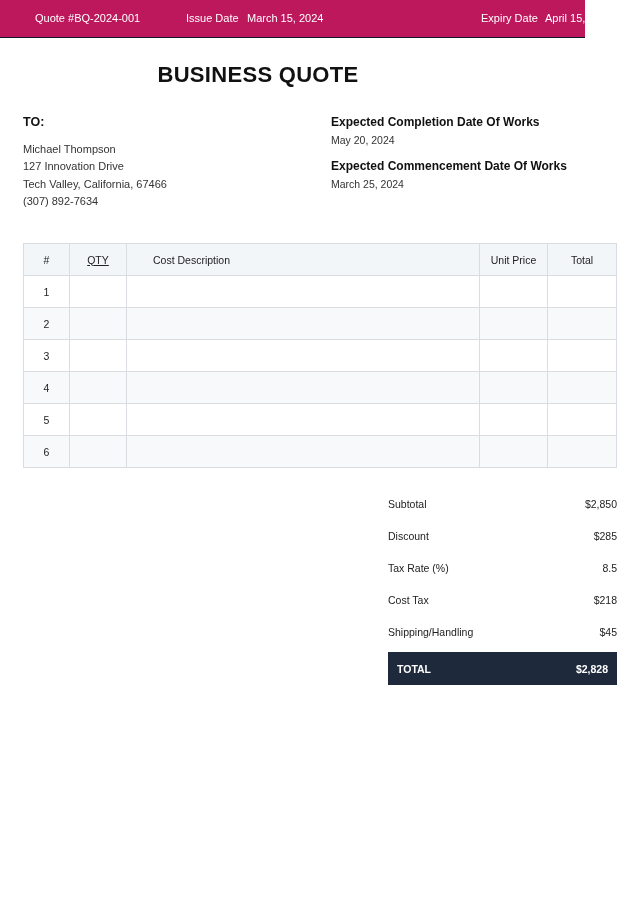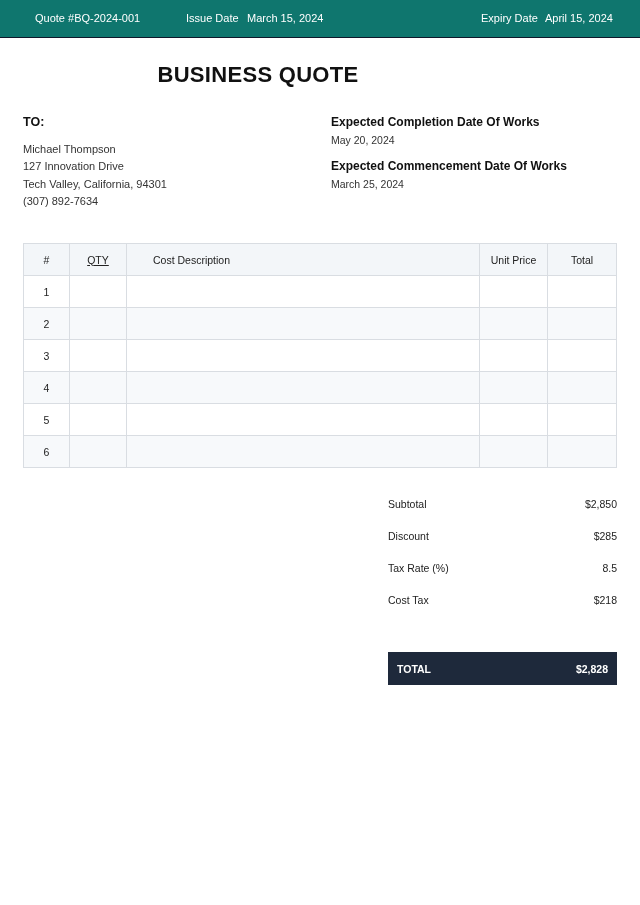--- a/index.html
+++ b/index.html
@@ -1,21 +1,21 @@
 <!DOCTYPE html>
 <html><head>
 <meta charset="utf-8">
 <style>
   * { box-sizing: border-box; margin: 0; padding: 0; }
   html, body { width: 640px; height: 905px; background: #ffffff; }
   body { font-family: "Liberation Sans", "DejaVu Sans", sans-serif; color: #1f2329; position: relative; overflow: hidden; }
 
   .topbar {
-    position: absolute; left: 0; top: 0; width: 640px; height: 38px;
-    background: #0f766e; border-bottom: 1px solid #0f172a;
+    position: absolute; left: 0; top: 0; width: 585px; height: 38px;
+    background: #be185d; border-bottom: 1px solid #0f172a;
     color: #ffffff; font-size: 11px;
   }
   .topbar span { position: absolute; top: 12px; white-space: nowrap; }
   .quote-no { left: 35px; }
   .issue-label { left: 186px; }
   .issue-val { left: 247px; }
   .expiry-label { left: 481px; }
   .expiry-val { left: 545px; }
 
   .title {
@@ -62,21 +62,21 @@
   <span class="expiry-label">Expiry Date</span>
   <span class="expiry-val">April 15, 2024</span>
 </div>
 
 <div class="title">BUSINESS QUOTE</div>
 
 <div class="to-block">
   <div class="to-label">TO:</div>
   <div class="to-line">Michael Thompson</div>
   <div class="to-line">127 Innovation Drive</div>
-  <div class="to-line">Tech Valley, California, 94301</div>
+  <div class="to-line">Tech Valley, California, 67466</div>
   <div class="to-line">(307) 892-7634</div>
 </div>
 
 <div class="dates-block">
   <div class="date-head">Expected Completion Date Of Works</div>
   <div class="date-val">May 20, 2024</div>
   <div class="date-head">Expected Commencement Date Of Works</div>
   <div class="date-val">March 25, 2024</div>
 </div>
 
@@ -146,17 +146,21 @@
     <span>$285</span>
   </div>
   <div class="sum-row">
     <span>Tax Rate (%)</span>
     <span>8.5</span>
   </div>
   <div class="sum-row">
     <span>Cost Tax</span>
     <span>$218</span>
   </div>
+  <div class="sum-row">
+    <span>Shipping/Handling</span>
+    <span>$45</span>
+  </div>
   <div class="sum-total">
     <span>TOTAL</span>
     <span>$2,828</span>
   </div>
 </div>
 
 </body></html>

